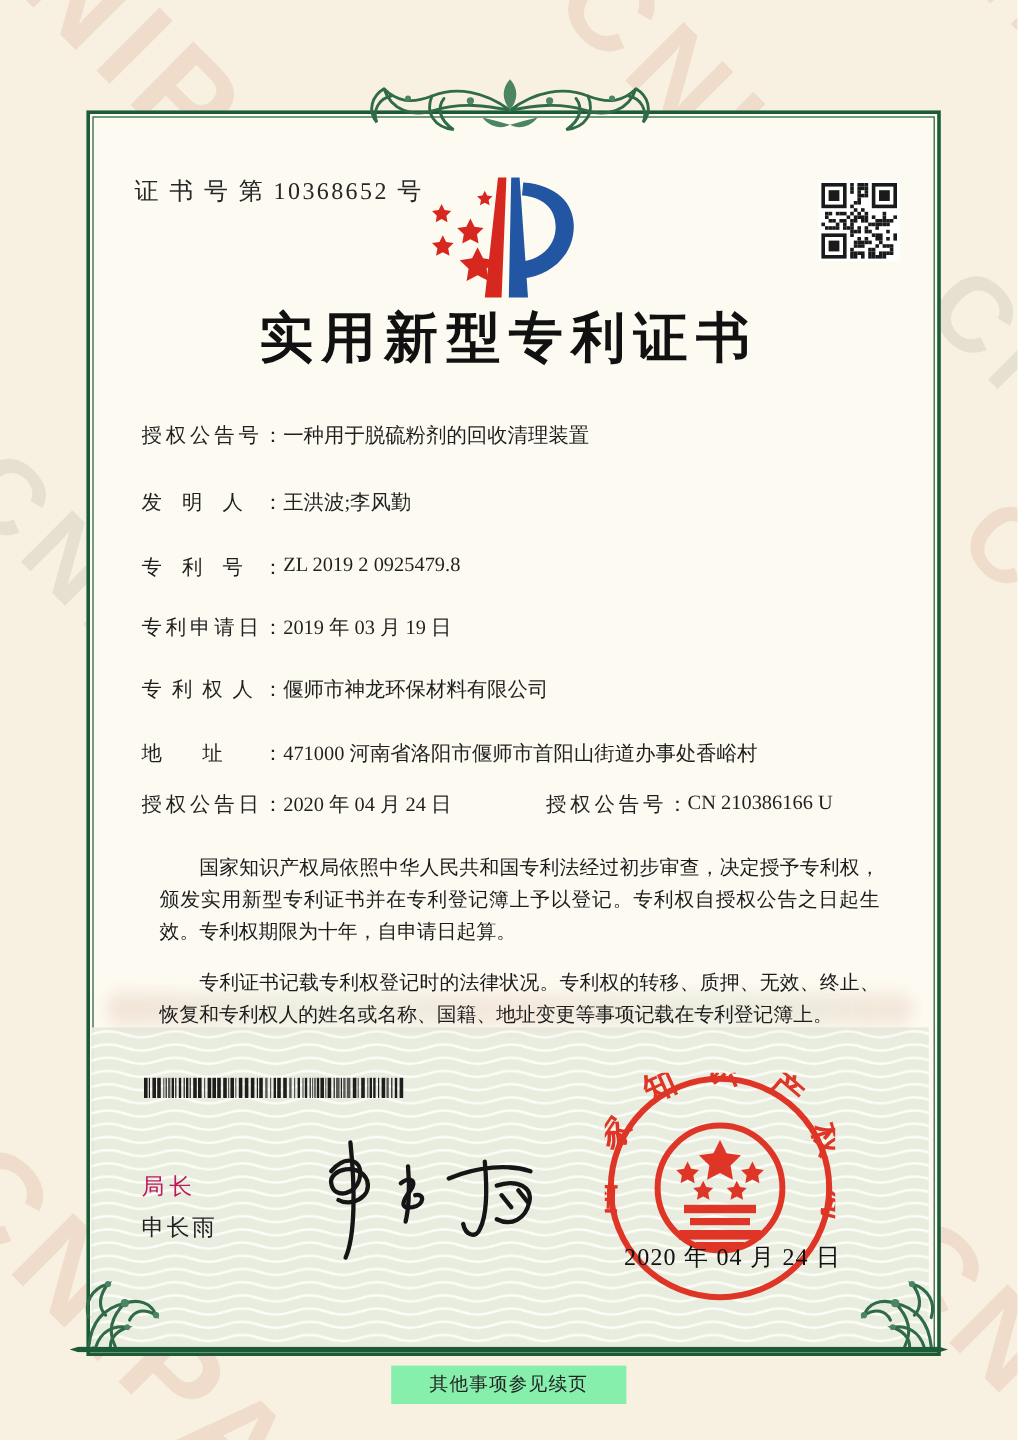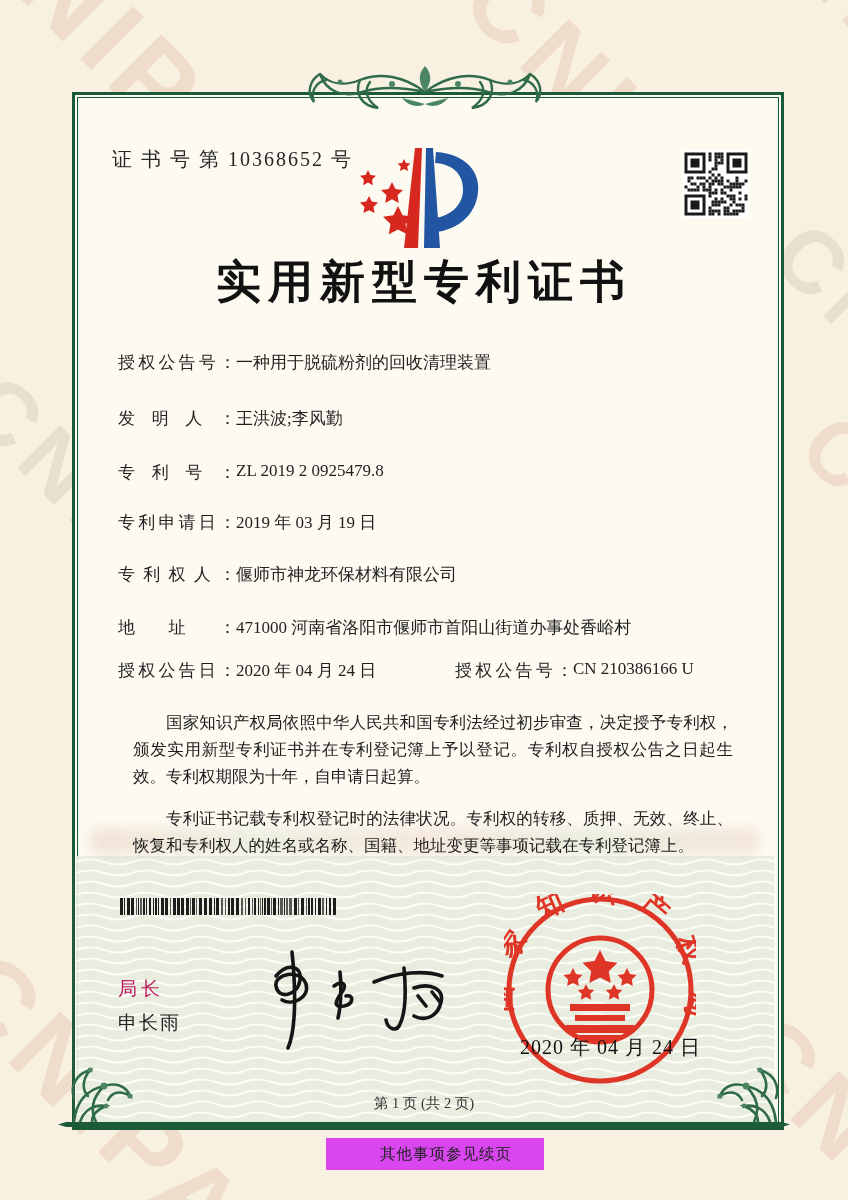--- a/index.html
+++ b/index.html
@@ -67,22 +67,22 @@
   .barcode{position:absolute;left:120px;top:898px;}
   .director-title{position:absolute;left:118px;top:976px;font-size:19px;color:#be185d;letter-spacing:4px;}
   .director-name{position:absolute;left:118px;top:1010px;font-size:19px;color:#222;letter-spacing:2px;}
   .signature{position:absolute;left:248px;top:938px;}
   .seal{position:absolute;left:504px;top:894px;}
   .seal-date{position:absolute;left:520px;top:1034px;width:164px;text-align:center;
              font-size:20px;color:#111;letter-spacing:1px;z-index:6;white-space:nowrap;}
   .page-indicator{position:absolute;left:0;width:848px;top:1094px;text-align:center;
                   font-size:14.5px;color:#333;z-index:6;}
   .footer-note{position:absolute;left:326px;top:1138px;width:196px;height:32px;
-               background:#d946ef;color:#222;font-size:15.5px;text-align:center;
-               line-height:32px;z-index:6;letter-spacing:1px;padding-left:22px;}
+               background:#86efac;color:#222;font-size:15.5px;text-align:center;
+               line-height:32px;z-index:6;letter-spacing:1px;}
 </style>
 </head>
 <body>
 
 <div class="page">
 
   <div class="wm pink wm1">CNIPA</div>
   <div class="wm pink wm2">CNIPA</div>
   <div class="wm pink wm3">CNIPA</div>
   <div class="wm grey wm4">CNIPA</div>
@@ -446,18 +446,17 @@
         </g>
 
         <path id="sealArc" d="M -76 46 A 89 89 0 1 1 76 46" fill="none"></path>
         <text font-size="27" fill="#dd2617" letter-spacing="23" font-weight="bold" font-family="'Liberation Serif','DejaVu Serif',serif">
           <textPath href="#sealArc" startOffset="26">国家知识产权局</textPath>
         </text>
       </g>
     </svg>
     <div class="seal-date">2020 年 04 月 24 日</div>
 
-    <div class="page-indicator">第 1 页 (共 2 页)</div>
 
     <div class="footer-note">其他事项参见续页</div>
 
   </div>
 </div>
 
 </body></html>

